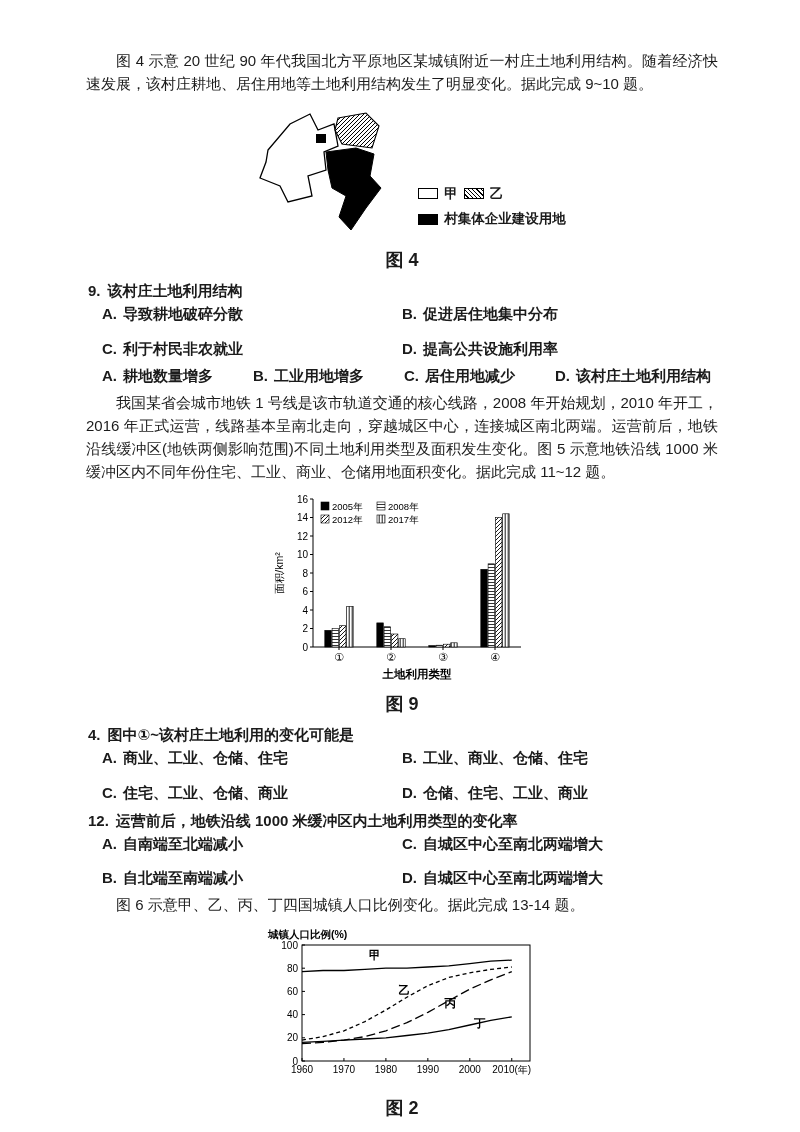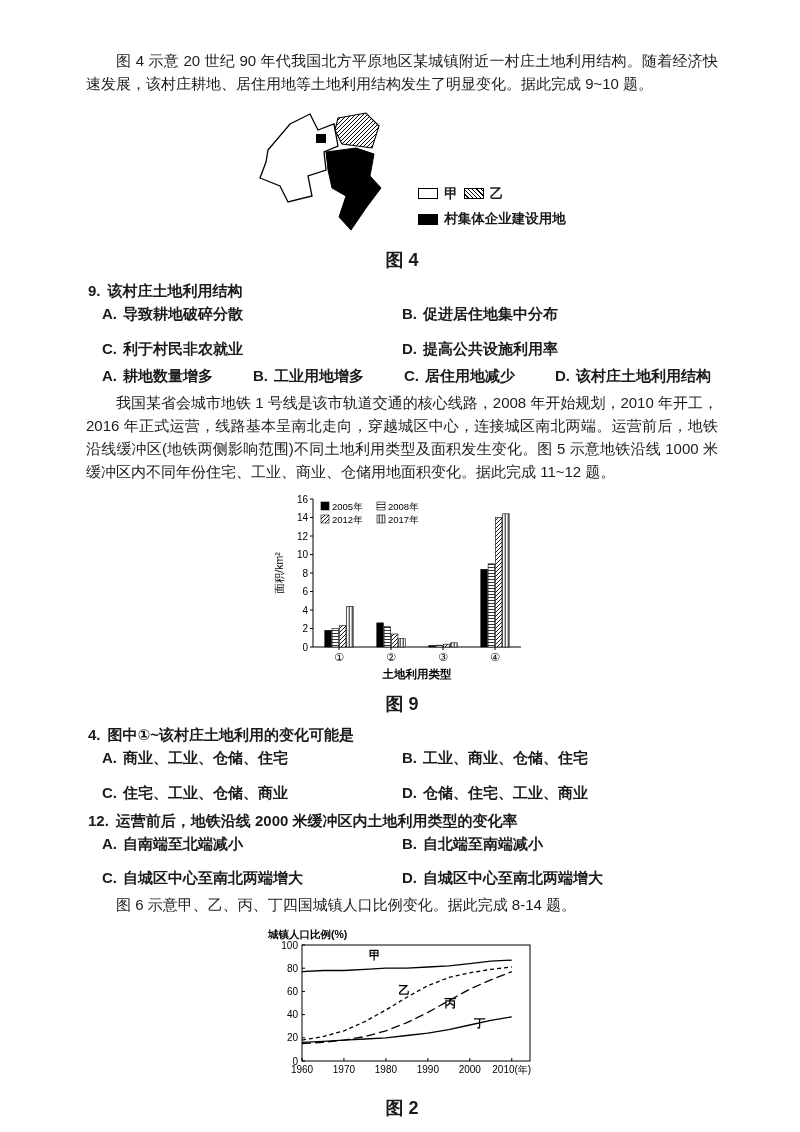--- a/index.html
+++ b/index.html
@@ -177,31 +177,31 @@
     <div class="opts-grid">
       <span class="opt"><span class="opt-label">A.</span><span>商业、工业、仓储、住宅</span></span>
       <span class="opt"><span class="opt-label">B.</span><span>工业、商业、仓储、住宅</span></span>
       <span class="opt"><span class="opt-label">C.</span><span>住宅、工业、仓储、商业</span></span>
       <span class="opt"><span class="opt-label">D.</span><span>仓储、住宅、工业、商业</span></span>
     </div>
   </div>
 
   <div class="q">
     <div class="q-head">
-      <span class="q-num">12.</span><span>运营前后，地铁沿线 2000 米缓冲区内土地利用类型的变化率</span>
+      <span class="q-num">12.</span><span>运营前后，地铁沿线 1000 米缓冲区内土地利用类型的变化率</span>
     </div>
     <div class="opts-grid">
       <span class="opt"><span class="opt-label">A.</span><span>自南端至北端减小</span></span>
+      <span class="opt"><span class="opt-label">C.</span><span>自城区中心至南北两端增大</span></span>
       <span class="opt"><span class="opt-label">B.</span><span>自北端至南端减小</span></span>
-      <span class="opt"><span class="opt-label">C.</span><span>自城区中心至南北两端增大</span></span>
       <span class="opt"><span class="opt-label">D.</span><span>自城区中心至南北两端增大</span></span>
     </div>
   </div>
 
-  <p class="para" style="margin-top:4px">图 6 示意甲、乙、丙、丁四国城镇人口比例变化。据此完成 8-14 题。</p>
+  <p class="para" style="margin-top:4px">图 6 示意甲、乙、丙、丁四国城镇人口比例变化。据此完成 13-14 题。</p>
 
   <div class="figure">
     <div id="fig6-mount" class="chart-mount"><svg width="272" height="162">
           <rect x="36" y="20" width="228" height="116" fill="none" stroke="#000" stroke-width="1"></rect>
           <line x1="36" y1="136" x2="39" y2="136" stroke="#000" stroke-width="1"></line>
           <text x="32" y="139.5" font-size="10" text-anchor="end">0</text>
           <line x1="36" y1="112.80000000000001" x2="39" y2="112.80000000000001" stroke="#000" stroke-width="1"></line>
           <text x="32" y="116.30000000000001" font-size="10" text-anchor="end">20</text>
           <line x1="36" y1="89.6" x2="39" y2="89.6" stroke="#000" stroke-width="1"></line>
           <text x="32" y="93.1" font-size="10" text-anchor="end">40</text>

